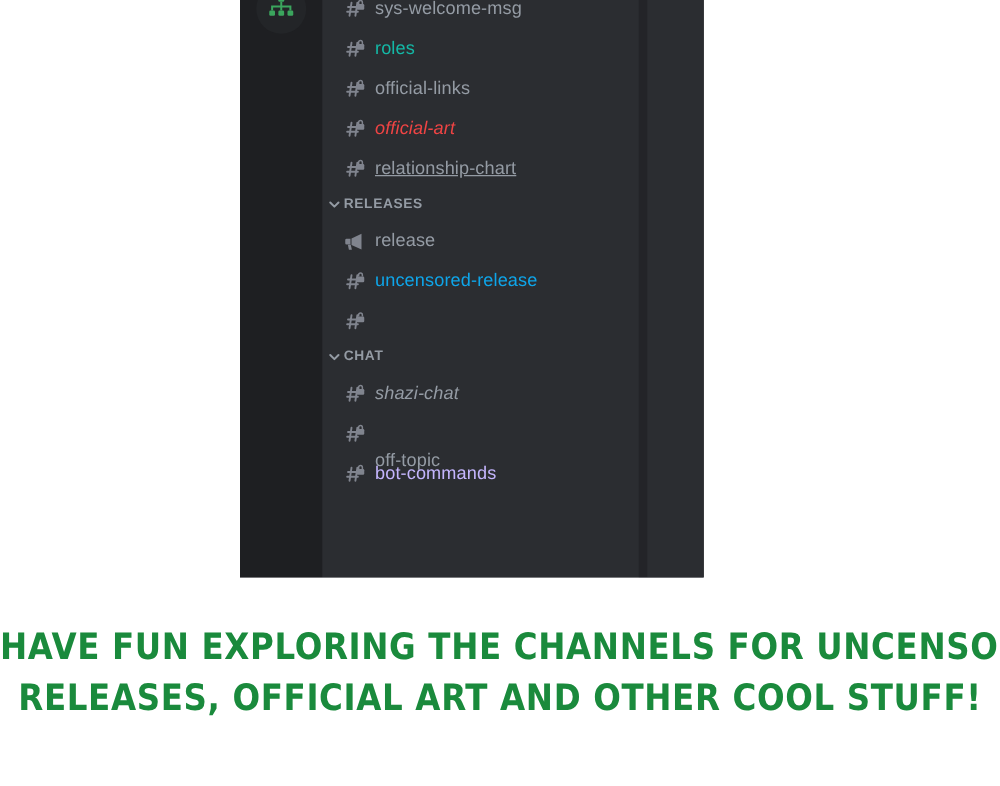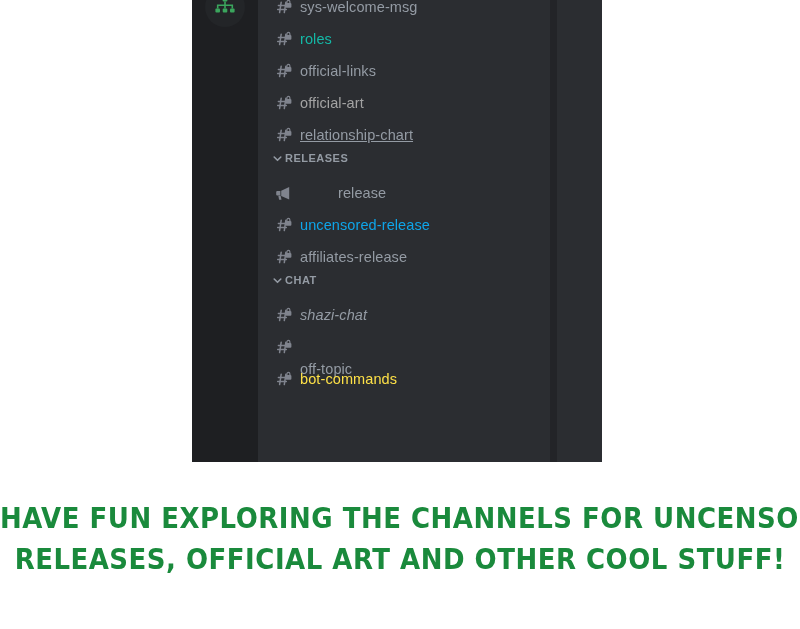--- a/index.html
+++ b/index.html
@@ -13,21 +13,21 @@
     font-family: "Liberation Sans", sans-serif;
     overflow: hidden;
     position: relative;
   }
 
   
   #screenshot-panel {
     position: absolute;
     left: 192px;
     top: 0px;
-    width: 410px;
+    width: 371px;
     height: 462px;
     overflow: hidden;
     background: #2b2d31;
     display: flex;
   }
 
   
   #server-rail {
     width: 66px;
     flex: 0 0 66px;
@@ -85,22 +85,22 @@
     font-size: 14.5px;
     color: #949ba4;
     white-space: nowrap;
     letter-spacing: .1px;
     line-height: 20px;
   }
 
   .category-row {
     height: 26px;
     display: flex;
-    align-items: flex-start;
-    padding-left: 12px;
+    align-items: center;
+    padding-left: 2px;
     padding-bottom: 2px;
     box-sizing: border-box;
   }
   .category-chevron {
     width: 14px;
     height: 14px;
     flex: 0 0 14px;
     margin-right: 1px;
     display: flex;
     align-items: center;
@@ -233,21 +233,21 @@
                 <path d="M10.9 4.2 L9.3 14.6"></path>
                 <path d="M3.4 7.6 L12.0 7.6"></path>
                 <path d="M2.7 11.4 L11.3 11.4"></path>
               </g>
               <g transform="translate(10.4,2.0)">
                 <rect x="0" y="3.1" width="6.0" height="4.6" rx="1" fill="#80848e"></rect>
                 <path d="M1.5 3.1 V1.9 a1.5 1.5 0 0 1 3 0 V3.1" fill="none" stroke="#80848e" stroke-width="1.2"></path>
               </g>
             </svg>
           </span>
-          <span class="channel-label" style="color: #a3a3a3;">official-art</span>
+          <span class="channel-label" style="color: #ef4444; font-style: italic;">official-art</span>
         </div>
         <div class="channel-row">
           <span class="channel-icon">
             <svg width="19" height="19" viewBox="0 0 19 19">
               <g stroke="#80848e" stroke-width="1.5" stroke-linecap="round">
                 <path d="M6.2 4.2 L4.6 14.6"></path>
                 <path d="M10.9 4.2 L9.3 14.6"></path>
                 <path d="M3.4 7.6 L12.0 7.6"></path>
                 <path d="M2.7 11.4 L11.3 11.4"></path>
               </g>
@@ -270,21 +270,21 @@
         <div class="channel-row">
           <span class="channel-icon">
             <svg width="19" height="19" viewBox="0 0 19 19">
               <g fill="#80848e">
                 <path d="M2.2 7.0 h3.2 v4.6 h-3.2 a1 1 0 0 1 -1 -1 v-2.6 a1 1 0 0 1 1 -1 z"></path>
                 <path d="M6.2 6.7 L14.2 3.0 v12.6 L6.2 11.9 z"></path>
                 <path d="M3.3 11.8 h2.3 l.9 4.0 h-2.4 z"></path>
               </g>
             </svg>
           </span>
-          <span class="channel-label" style="color: rgb(148, 155, 164); margin-left: 38px;">release</span>
+          <span class="channel-label" style="color: rgb(148, 155, 164);">release</span>
         </div>
         <div class="channel-row">
           <span class="channel-icon">
             <svg width="19" height="19" viewBox="0 0 19 19">
               <g stroke="#80848e" stroke-width="1.5" stroke-linecap="round">
                 <path d="M6.2 4.2 L4.6 14.6"></path>
                 <path d="M10.9 4.2 L9.3 14.6"></path>
                 <path d="M3.4 7.6 L12.0 7.6"></path>
                 <path d="M2.7 11.4 L11.3 11.4"></path>
               </g>
@@ -304,21 +304,20 @@
                 <path d="M10.9 4.2 L9.3 14.6"></path>
                 <path d="M3.4 7.6 L12.0 7.6"></path>
                 <path d="M2.7 11.4 L11.3 11.4"></path>
               </g>
               <g transform="translate(10.4,2.0)">
                 <rect x="0" y="3.1" width="6.0" height="4.6" rx="1" fill="#80848e"></rect>
                 <path d="M1.5 3.1 V1.9 a1.5 1.5 0 0 1 3 0 V3.1" fill="none" stroke="#80848e" stroke-width="1.2"></path>
               </g>
             </svg>
           </span>
-          <span class="channel-label" style="color: rgb(148, 155, 164);">affiliates-release</span>
         </div>
         <div class="category-row">
           <span class="category-chevron">
             <svg width="11" height="11" viewBox="0 0 11 11">
               <path d="M2.2 4.0 L5.5 7.3 L8.8 4.0" fill="none" stroke="#949ba4" stroke-width="1.6" stroke-linecap="round" stroke-linejoin="round"></path>
             </svg>
           </span>
           <span class="category-label" style="color: rgb(148, 155, 164);">CHAT</span>
         </div>
         <div class="channel-row">
@@ -363,21 +362,21 @@
                 <path d="M10.9 4.2 L9.3 14.6"></path>
                 <path d="M3.4 7.6 L12.0 7.6"></path>
                 <path d="M2.7 11.4 L11.3 11.4"></path>
               </g>
               <g transform="translate(10.4,2.0)">
                 <rect x="0" y="3.1" width="6.0" height="4.6" rx="1" fill="#80848e"></rect>
                 <path d="M1.5 3.1 V1.9 a1.5 1.5 0 0 1 3 0 V3.1" fill="none" stroke="#80848e" stroke-width="1.2"></path>
               </g>
             </svg>
           </span>
-          <span class="channel-label" style="color: #fde047;">bot-commands</span>
+          <span class="channel-label" style="color: #c4b5fd;">bot-commands</span>
         </div>
       </div>
     <div id="scroll-track" style="background: rgb(35, 36, 40);"></div>
     <div id="scroll-right-pad" style="background: rgb(43, 45, 49);"></div>
   </div>
 
 </div>
 
 <div id="caption">
   <div class="caption-line" style="color: rgb(26, 138, 60);">HAVE FUN EXPLORING THE CHANNELS FOR UNCENSORED</div>

